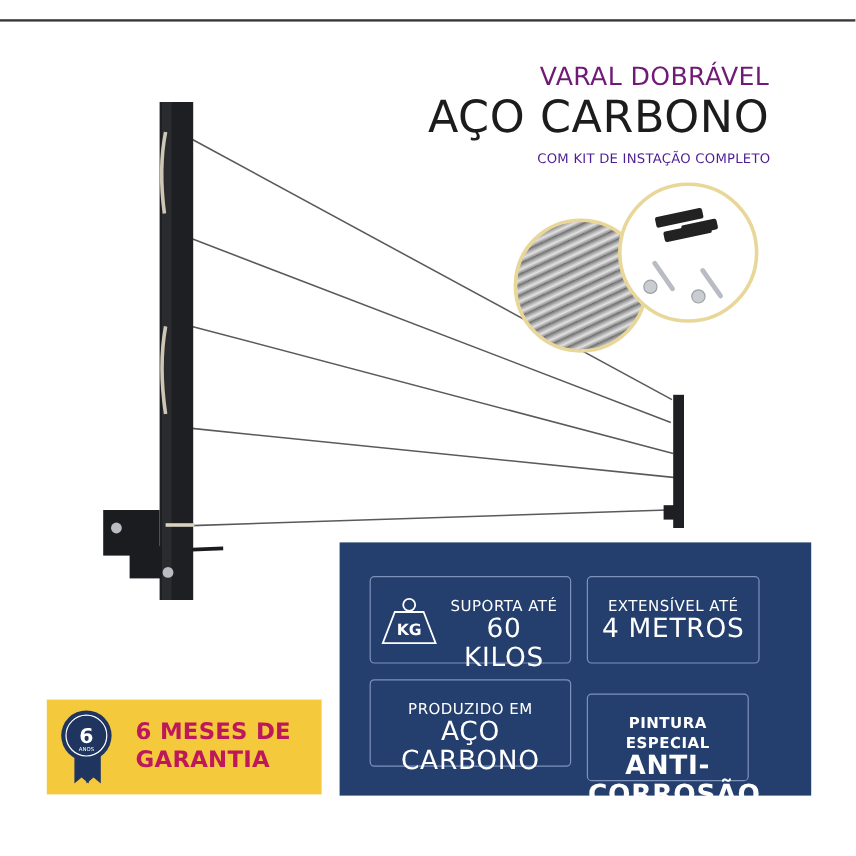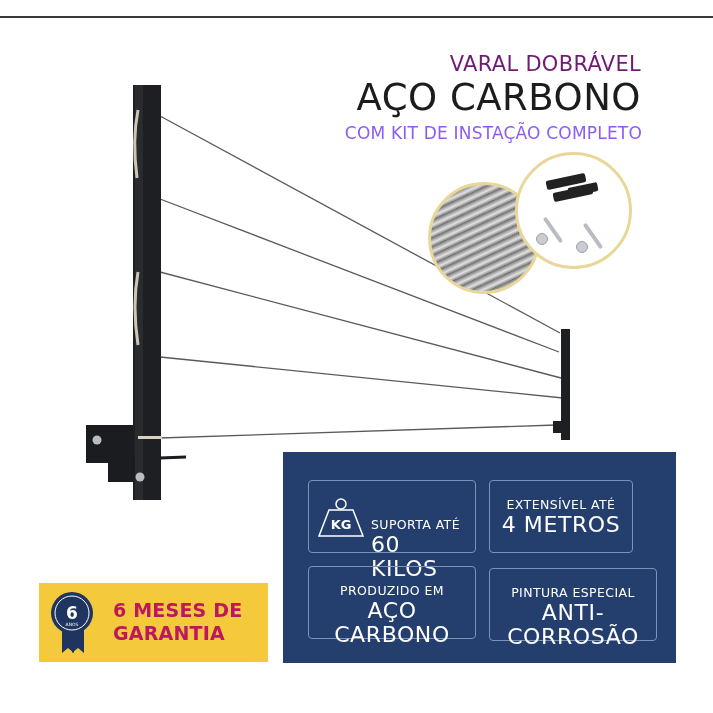--- a/index.html
+++ b/index.html
@@ -4,42 +4,42 @@
 <style>
   * { box-sizing: border-box; margin: 0; padding: 0; }
   html, body { width: 713px; height: 713px; background: #ffffff; overflow: hidden; }
   body { position: relative; font-family: "DejaVu Sans", sans-serif; color: #1f1f1f; }
 
   .top-rule { position: absolute; left: 0; top: 16px; width: 713px; height: 2px; background: #3a3a3a; }
 
   .title-block { position: absolute; right: 72px; top: 52px; text-align: right; }
   .title-line1 { font-size: 21px; letter-spacing: 0.3px; color: #701a75; line-height: 24px; }
   .title-line2 { font-size: 37px; letter-spacing: 0.5px; color: #1c1c1c; line-height: 40px; margin-top: 2px; }
-  .title-line3 { font-size: 17px; letter-spacing: 0.2px; color: #8b5cf6; line-height: 22px; margin-top: 4px; margin-right: -1px; }
+  .title-line3 { font-size: 11px; letter-spacing: 0.2px; color: #4c1d95; line-height: 22px; margin-top: 4px; margin-right: -1px; }
 
   .scene { position: absolute; left: 0; top: 0; width: 713px; height: 713px; }
 
   .detail-circle { position: absolute; border-radius: 50%; border: 3px solid #e9d79a; background: #ffffff; overflow: hidden; }
   .circle-cable { left: 428px; top: 182px; width: 112px; height: 112px;
     background: repeating-linear-gradient(155deg, #6d6d6d 0px, #b8b8b8 3px, #e2e2e2 5px, #8a8a8a 8px); }
   .circle-kit { left: 515px; top: 152px; width: 117px; height: 117px; }
   .plug { position: absolute; width: 40px; height: 9px; background: #222; border-radius: 2px; }
   .screw { position: absolute; width: 4px; height: 30px; background: #b9bcc2; border-radius: 2px; }
   .screw-head { position: absolute; width: 12px; height: 12px; background: #c9ccd1; border-radius: 50%; border: 1px solid #9ea2a8; }
 
   .info-panel { position: absolute; left: 283px; top: 452px; width: 393px; height: 211px; background: #243f6e; }
   .info-card { position: absolute; border: 1.5px solid #7c92bb; border-radius: 4px; color: #ffffff; text-align: center; }
   .card-small { font-size: 12.5px; letter-spacing: 0.4px; line-height: 16px; }
   .card-big { font-size: 22px; letter-spacing: 0.6px; line-height: 24px; }
   .card-1 { left: 25px; top: 28px; width: 168px; height: 73px; }
   .card-2 { left: 206px; top: 28px; width: 144px; height: 73px; }
   .card-3 { left: 25px; top: 114px; width: 168px; height: 73px; padding-left: 44px; }
-  .card-4 { left: 206px; top: 116px; width: 168px; height: 73px; }
+  .card-4 { left: 206px; top: 126px; width: 135px; height: 73px; font-weight: bold; }
   .card-text { position: absolute; left: 0; right: 0; top: 16px; }
-  .card-1 .card-text { left: 62px; right: 6px; text-align: left; margin-top: 20px; }
+  .card-1 .card-text { left: 62px; right: 6px; text-align: center; }
   .kg-icon { position: absolute; left: 8px; top: 17px; width: 48px; height: 40px; }
 
   .warranty-badge { position: absolute; left: 39px; top: 583px; width: 229px; height: 79px; background: #f5c93c; }
   .warranty-text { position: absolute; left: 74px; top: 16px; font-size: 19px; line-height: 23px; font-weight: bold; color: #be185d; letter-spacing: 0.2px; }
   .ribbon { position: absolute; left: 8px; top: 8px; width: 50px; height: 64px; }
 </style>
 </head>
 <body>
 
 <div class="top-rule"></div>

